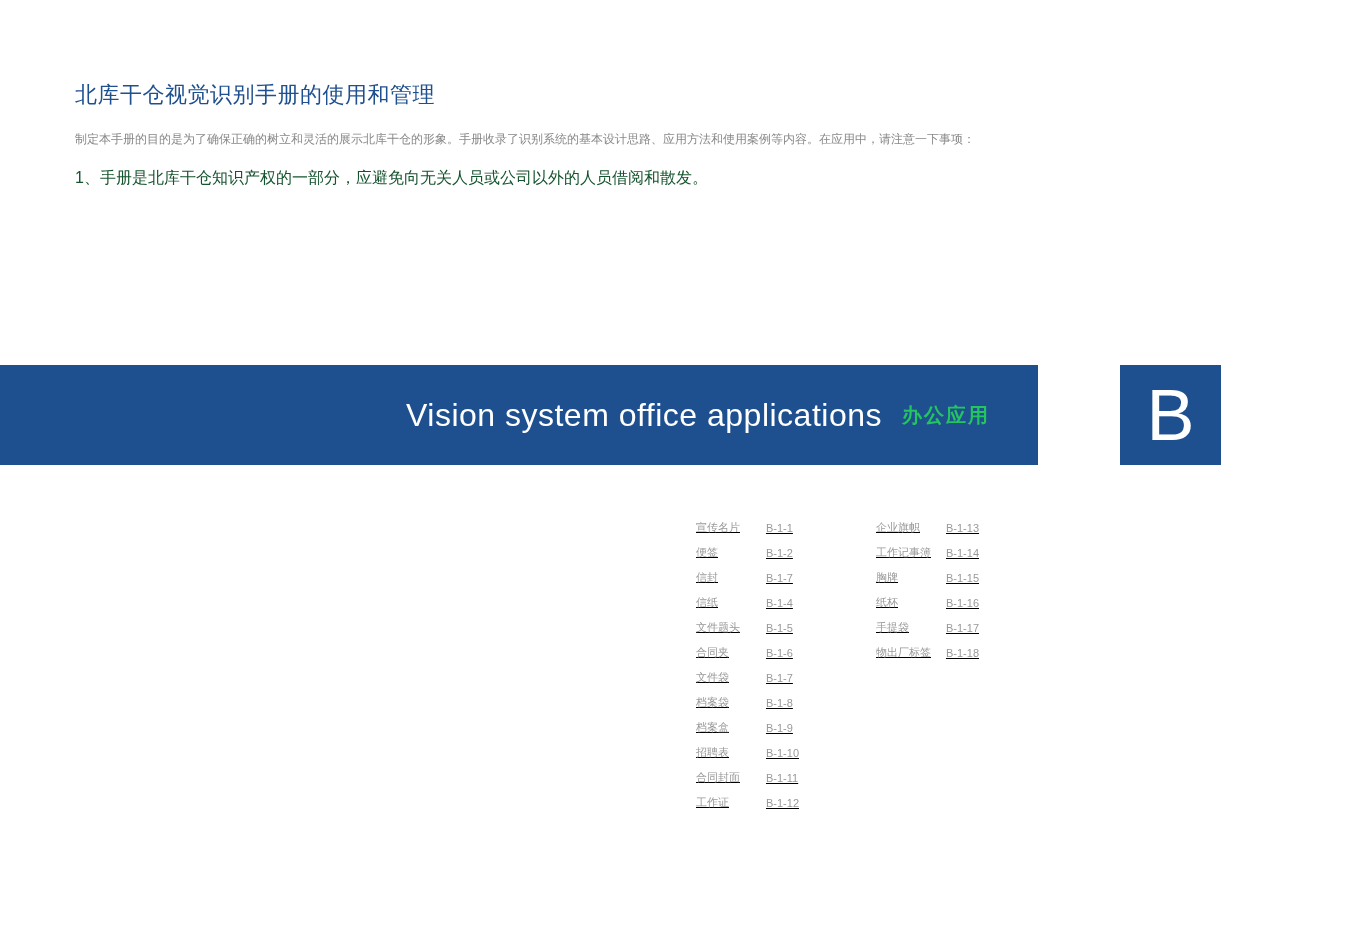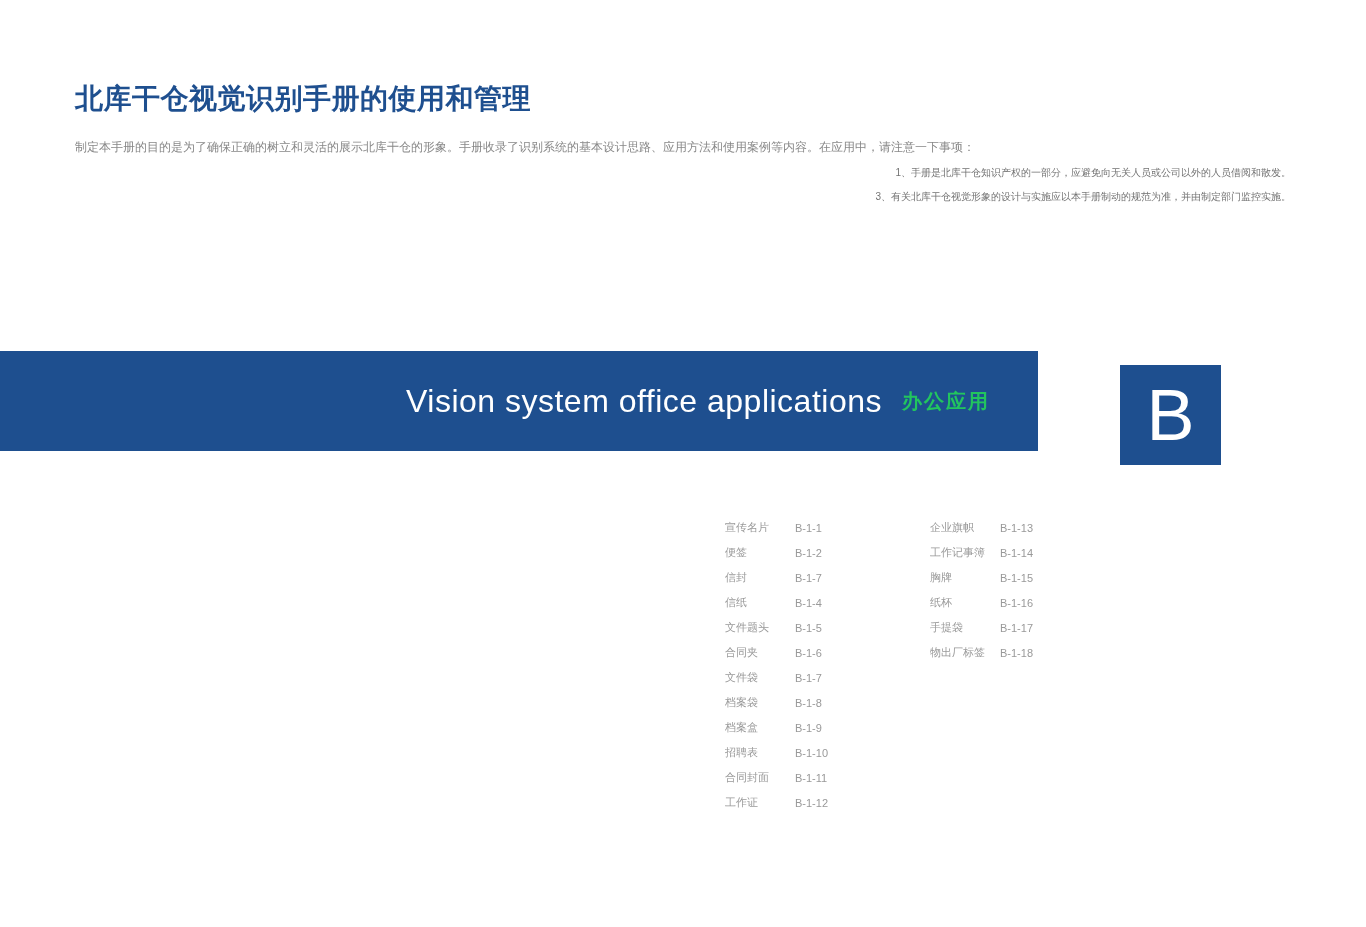--- a/index.html
+++ b/index.html
@@ -7,42 +7,41 @@
     font-family: "Microsoft YaHei", "PingFang SC", sans-serif;
     background: #ffffff;
     width: 1366px;
     height: 927px;
     position: relative;
   }
   .top-section {
     padding: 80px 75px 0 75px;
   }
   .main-title {
-    font-size: 28px;
-    font-weight: bold;
+    font-size: 22px;
+    font-weight: normal;
     color: #1e4f8f;
     margin-bottom: 20px;
     letter-spacing: 0.5px;
   }
   .intro-text {
     font-size: 12px;
     color: #888888;
     line-height: 1.6;
-    margin-bottom: 8px;
+    margin-bottom: 16px;
   }
   .rule-item {
-    font-size: 10px;
-    color: #737373;
+    font-size: 16px;
+    color: #14532d;
     line-height: 1.6;
     margin-bottom: 8px;
-    text-align: right;
   }
   .banner {
     position: absolute;
-    top: 351px;
+    top: 365px;
     left: 0;
     width: 1038px;
     height: 100px;
     background: #1e4f8f;
     display: flex;
     align-items: center;
     justify-content: flex-end;
     padding-right: 48px;
     padding-left: 18px;
   }
@@ -73,23 +72,24 @@
   .b-letter {
     font-size: 72px;
     color: #ffffff;
     font-weight: 400;
     font-family: Arial, sans-serif;
     line-height: 1;
   }
   .toc {
     position: absolute;
     top: 520px;
-    left: 725px;
-    display: flex;
-    gap: 80px;
+    left: 696px;
+    display: flex;
+    gap: 55px;
+    text-decoration: underline;
   }
   .toc-col {
     display: flex;
     flex-direction: column;
   }
   .toc-row {
     display: flex;
     align-items: center;
     margin-bottom: 10px;
     font-size: 11px;
@@ -103,21 +103,20 @@
   }
 </style>
 </head>
 <body>
 
 <div class="top-section">
   <h1 class="main-title">北库干仓视觉识别手册的使用和管理</h1>
   <p class="intro-text">制定本手册的目的是为了确保正确的树立和灵活的展示北库干仓的形象。手册收录了识别系统的基本设计思路、应用方法和使用案例等内容。在应用中，请注意一下事项：</p>
   <div id="rules-list">
       <p class="rule-item">1、手册是北库干仓知识产权的一部分，应避免向无关人员或公司以外的人员借阅和散发。</p>
-      <p class="rule-item">3、有关北库干仓视觉形象的设计与实施应以本手册制动的规范为准，并由制定部门监控实施。</p>
     </div>
 </div>
 
 <div class="banner">
   <span class="banner-en">Vision system office applications</span>
   <span class="banner-cn">办公应用</span>
 </div>
 
 <div class="b-block">
   <span class="b-letter">B</span>

